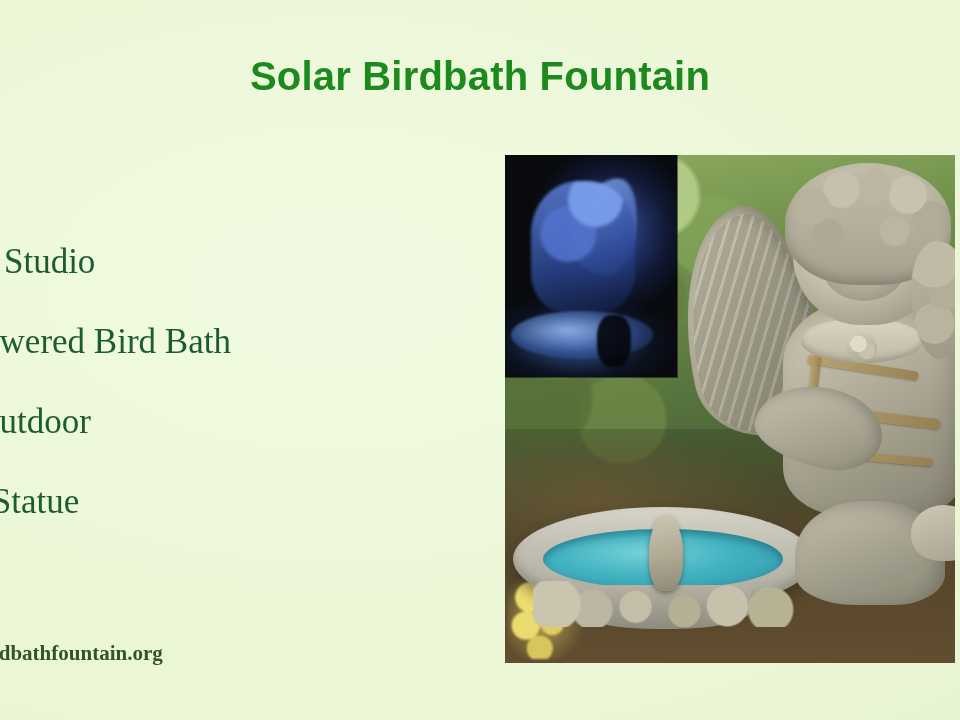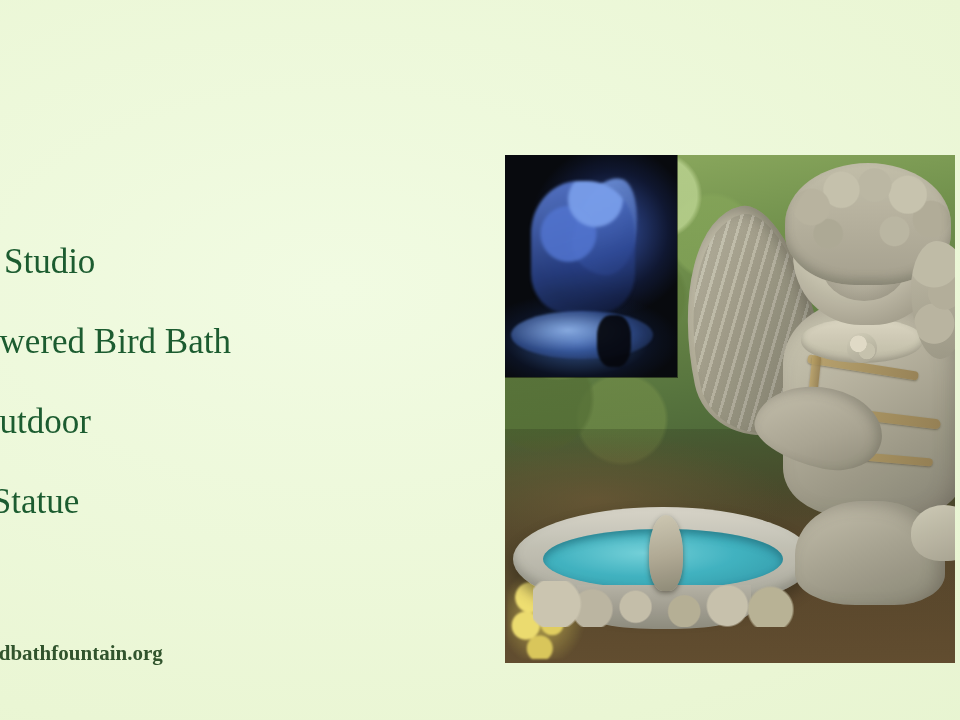--- a/index.html
+++ b/index.html
@@ -413,20 +413,21 @@
   
   #photo { filter: saturate(0.94) contrast(0.98); }
 </style>
 </head>
 <body>
 
 <div id="slide">
 
   <div id="bg-wash"></div>
 
+  <div id="title">Solar Birdbath Fountain</div>
 
   <div id="body-copy">
     <span class="line">Joseph's Studio</span>
     <span class="line">Solar Powered Bird Bath</span>
     <span class="line">Angel Outdoor</span>
     <span class="line">Garden Statue</span>
   </div>
 
   <div id="site-url">www.solarbirdbathfountain.org</div>
 

